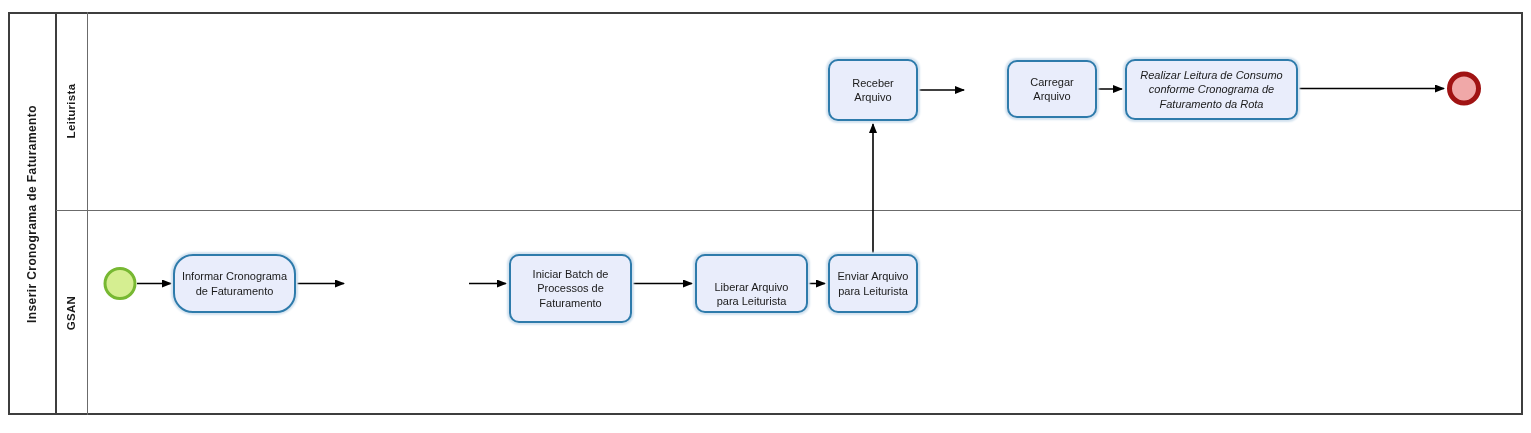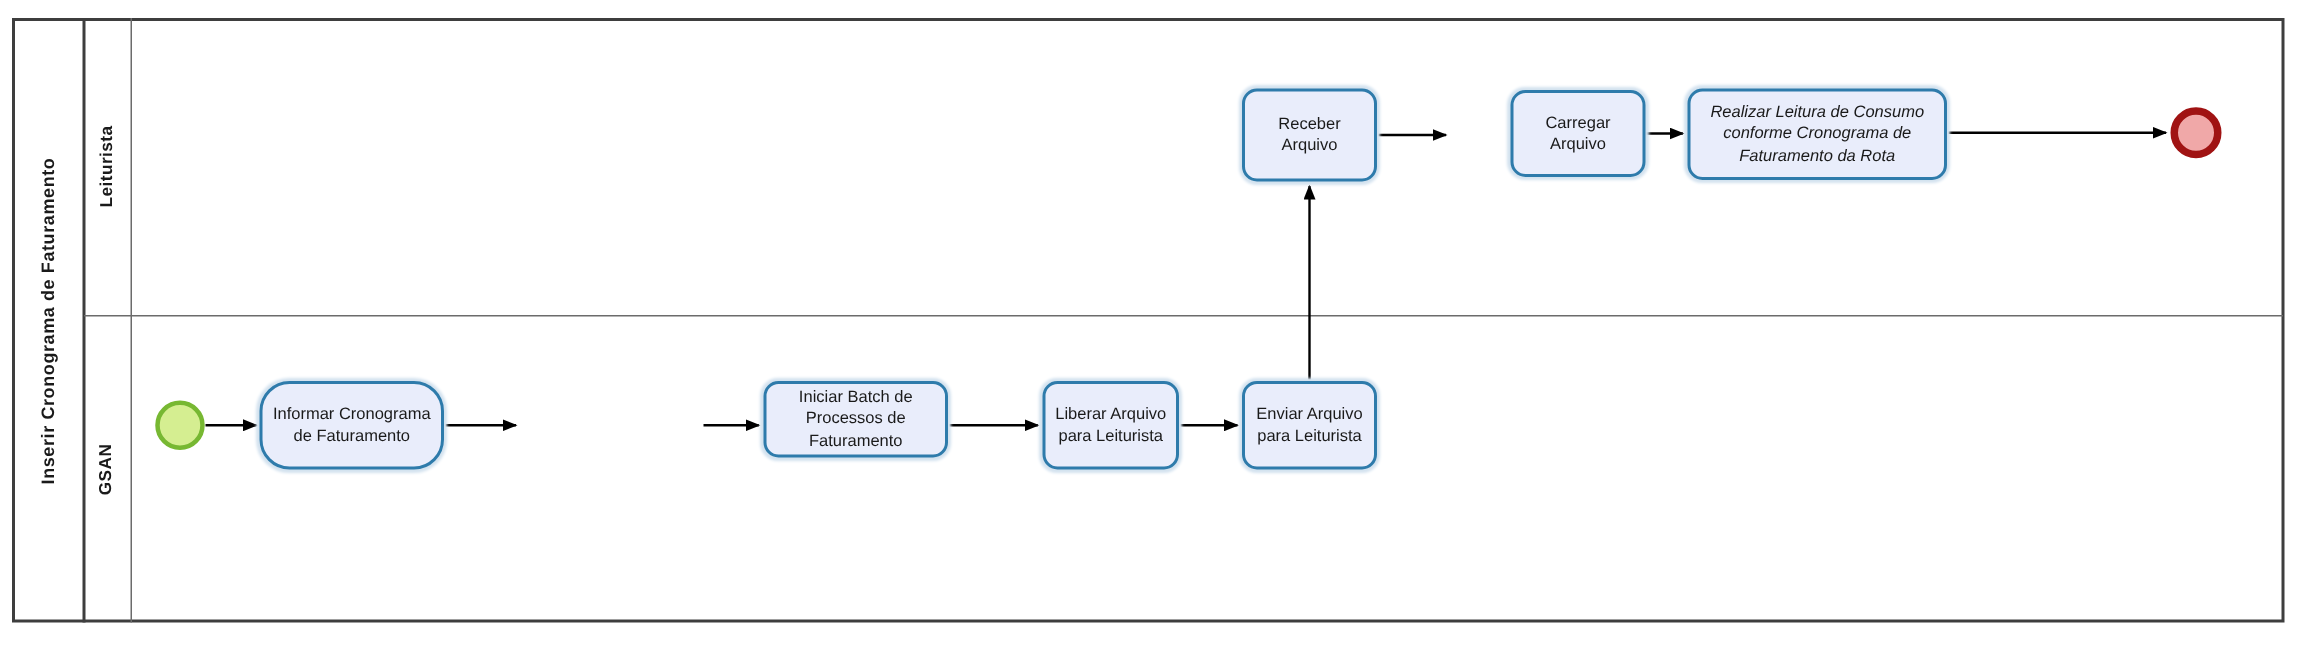--- a/index.html
+++ b/index.html
@@ -63,22 +63,22 @@
     padding: 3px 5px;
   }
   .task .task-label {
     font-size: 11px;
     line-height: 1.28;
     color: #1a1a1a;
   }
   
   .t-informar { left: 173px; top: 254px; width: 123px; height: 59px; border-radius: 20px; }
   .t-comandar { left: 347px; top: 254px; width: 121px; height: 59px; }
-  .t-iniciar  { left: 509px; top: 254px; width: 123px; height: 51px; }
-  .t-liberar  { left: 695px; top: 254px; width: 91px;  height: 59px; }
+  .t-iniciar  { left: 509px; top: 254px; width: 123px; height: 69px; }
+  .t-liberar  { left: 695px; top: 254px; width: 113px;  height: 59px; align-items: flex-end; }
   .t-enviar   { left: 828px; top: 254px; width: 90px;  height: 59px; }
   
   .t-receber  { left: 828px; top: 59px;  width: 90px;  height: 62px; }
   .t-carregar { left: 967px; top: 60px;  width: 90px;  height: 58px; margin-left: 40px; }
   .t-realizar { left: 1125px; top: 59px; width: 173px; height: 61px; font-style: italic; }
 
   
   svg.overlay {
     position: absolute;
     left: 0; top: 0;

